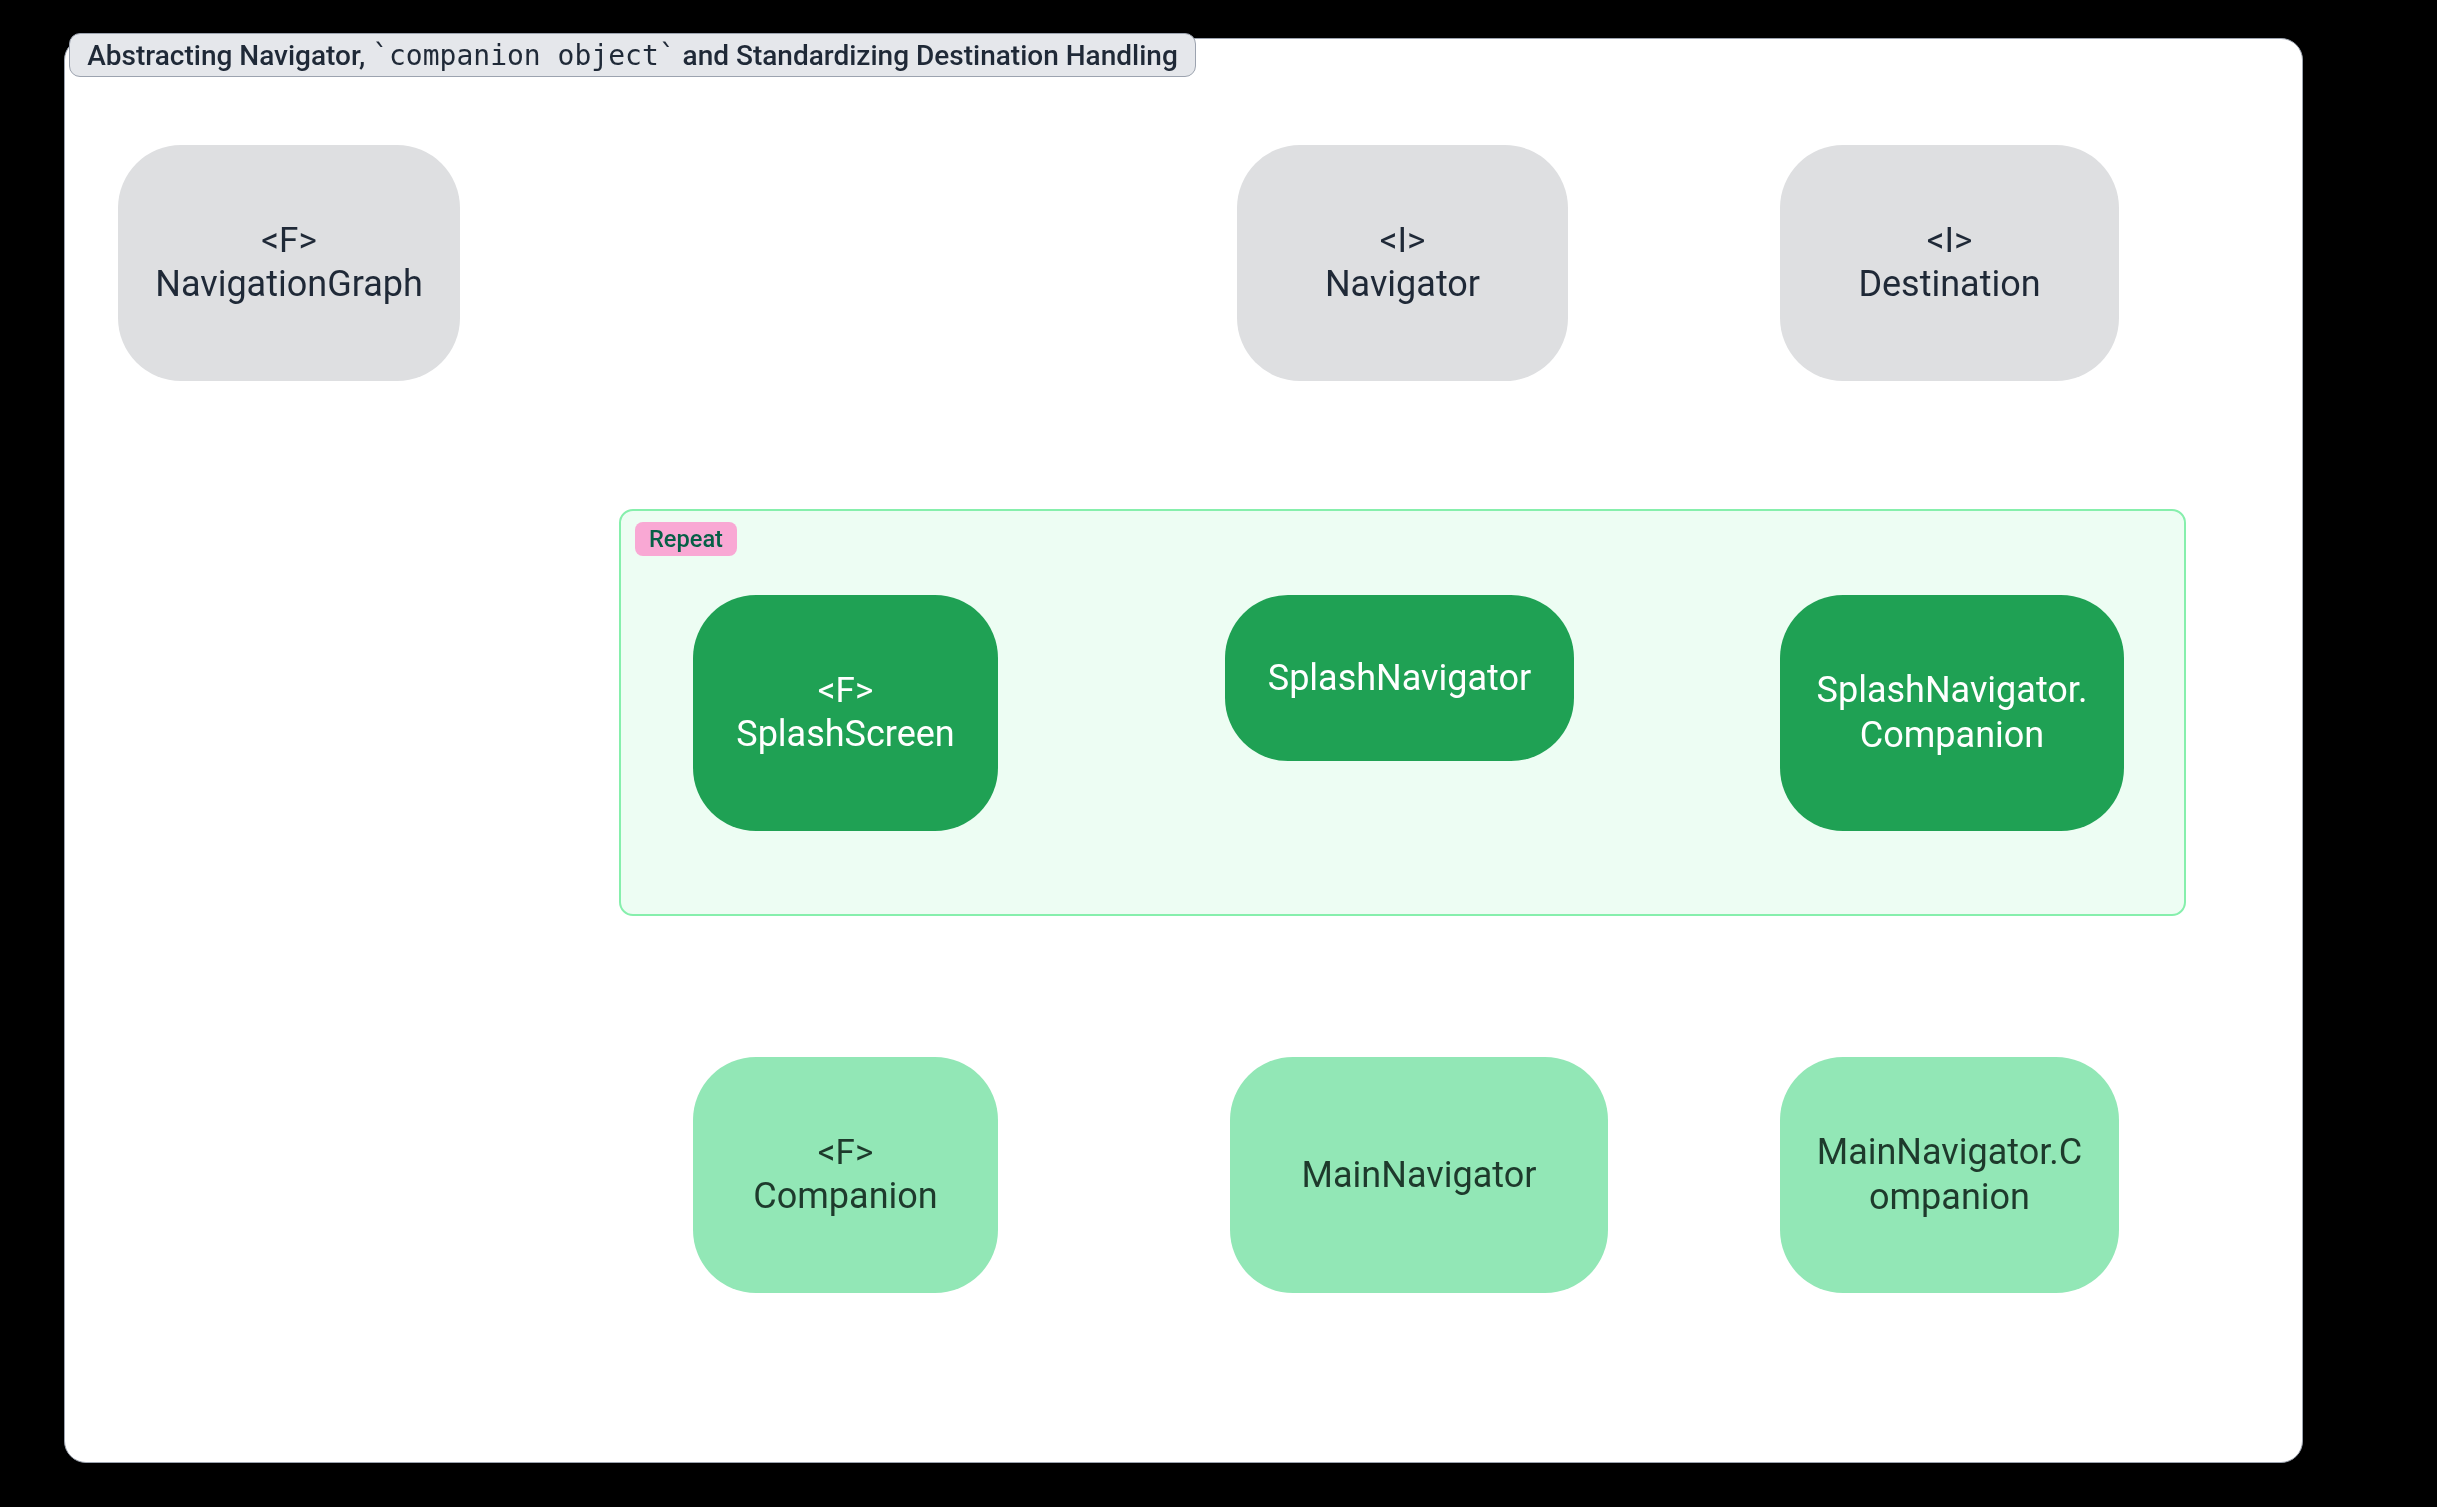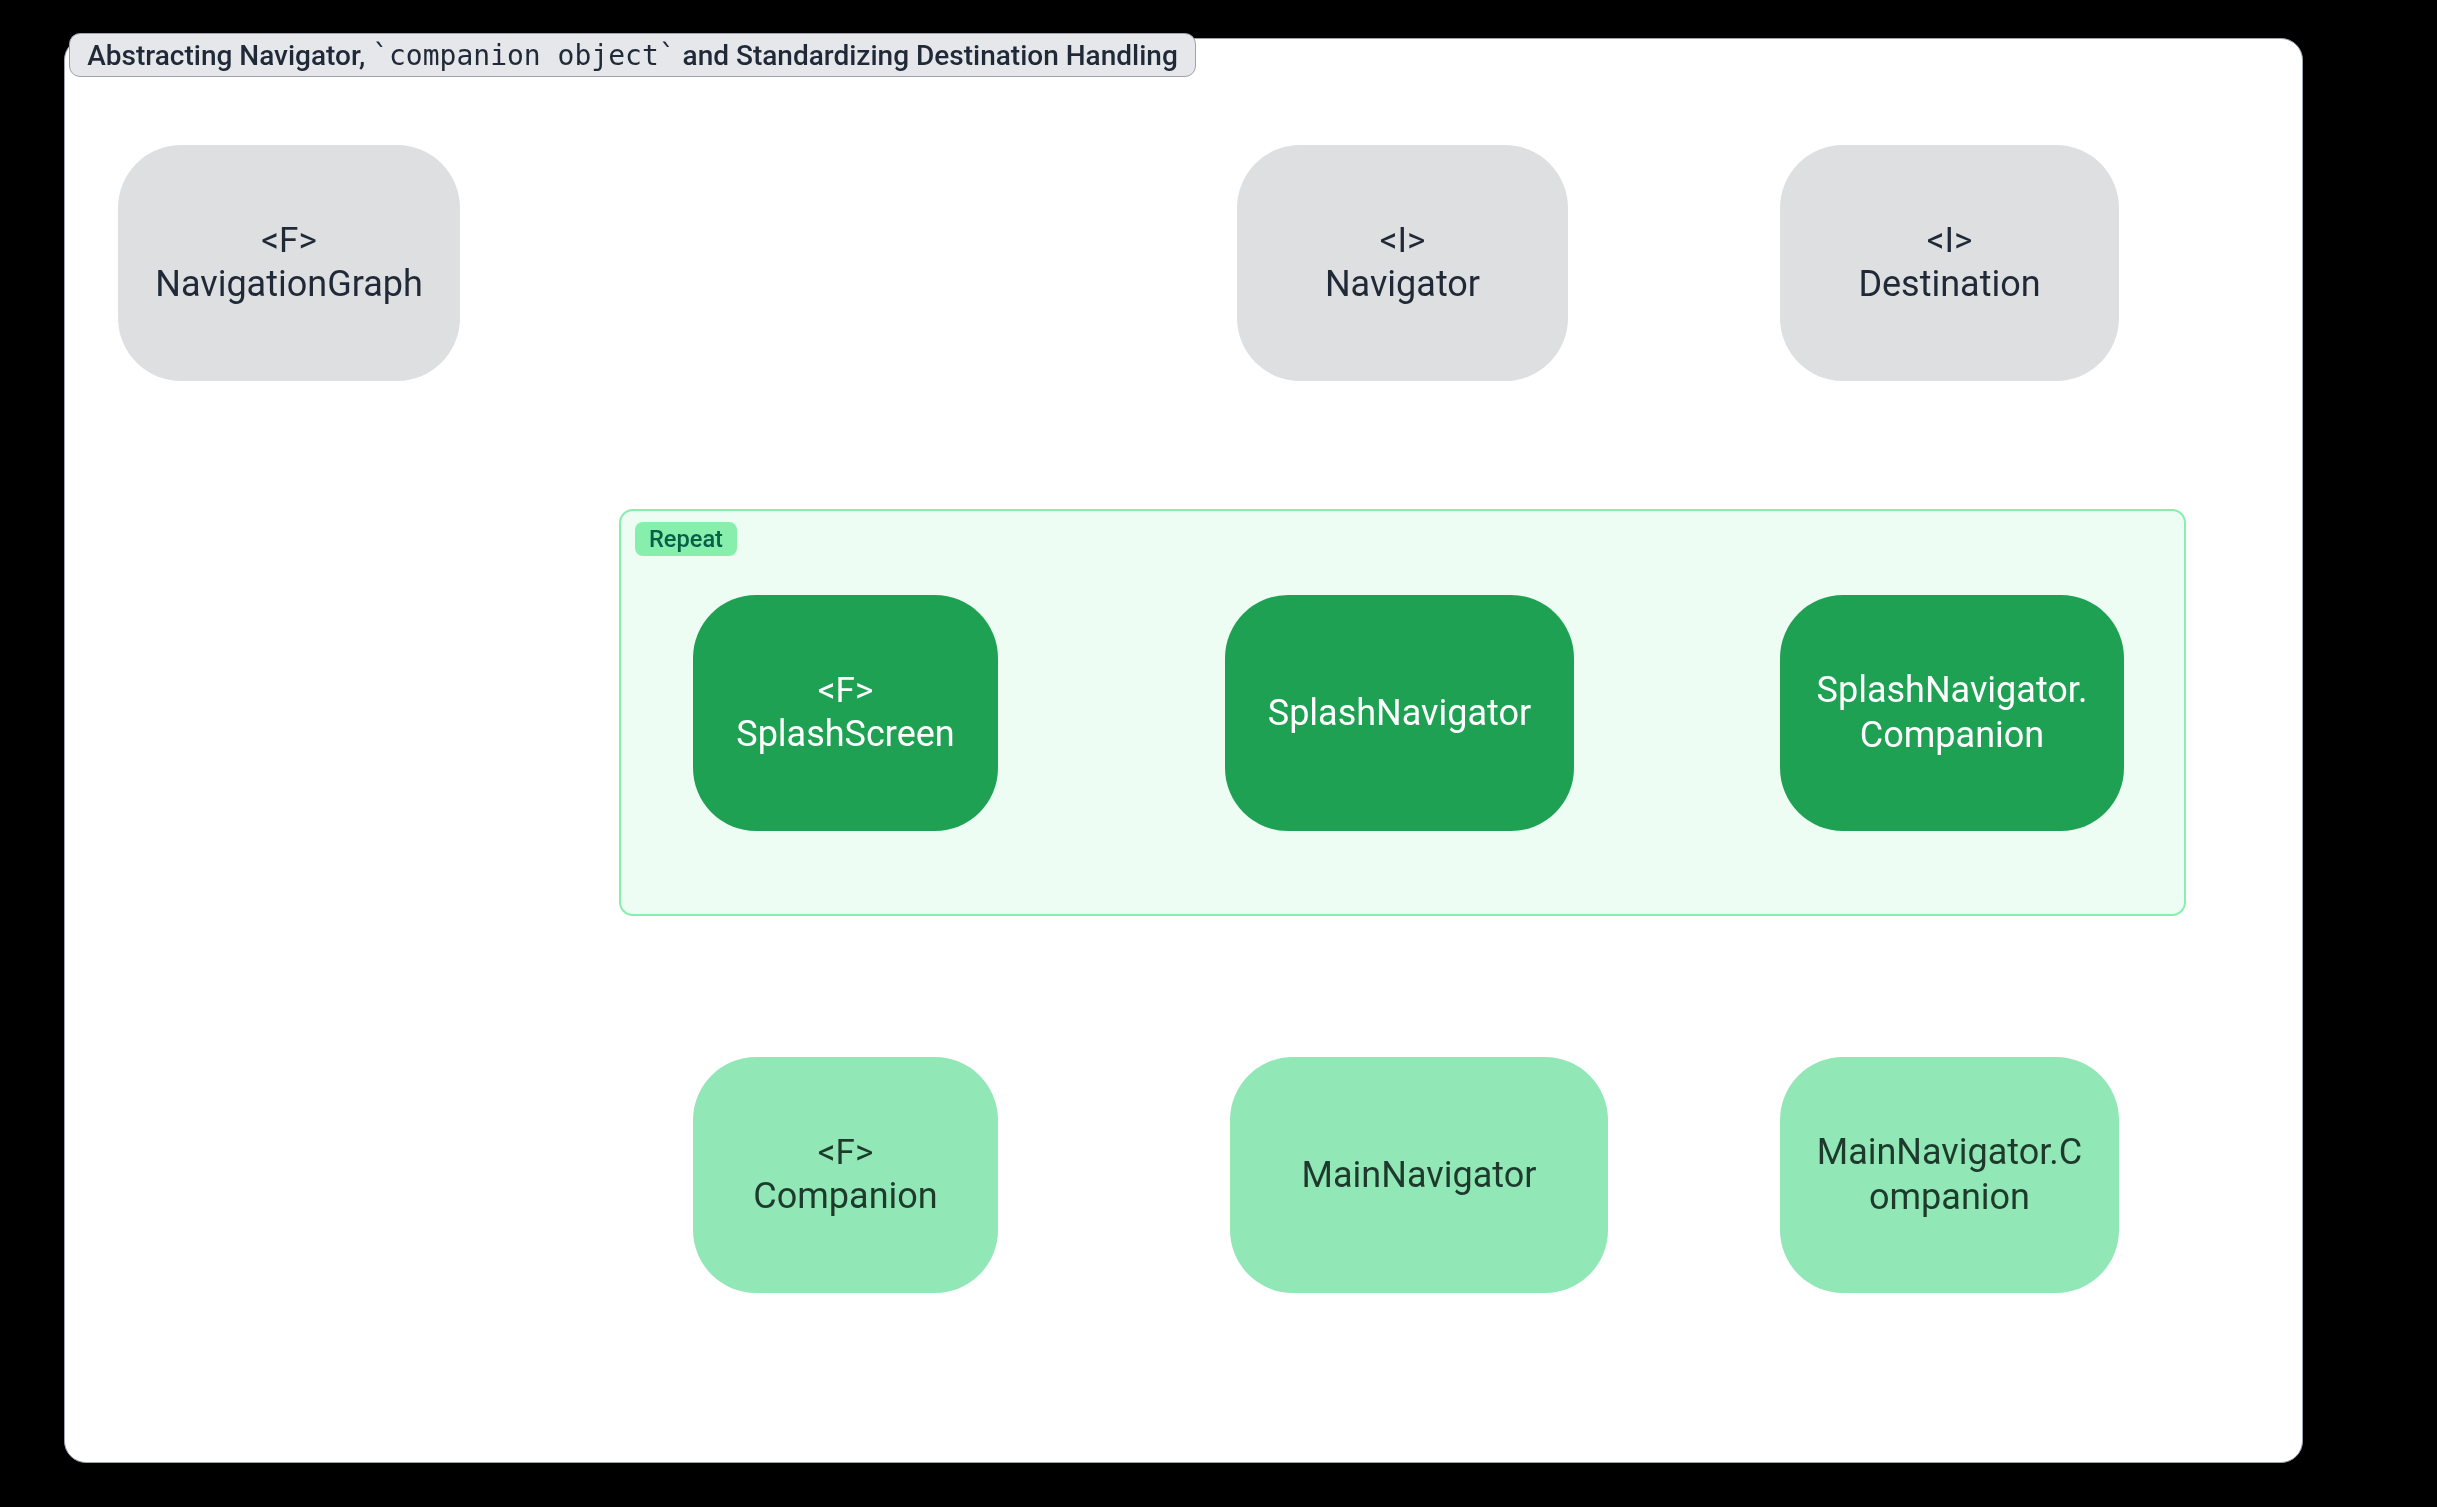--- a/index.html
+++ b/index.html
@@ -54,21 +54,21 @@
     position: absolute;
     background: #edfdf3;
     border: 2.4px solid #86efac;
     border-radius: 14px;
     z-index: 3;
   }
   .repeat-label {
     position: absolute;
     left: 14px;
     top: 11px;
-    background: #86efac;
+    background: #f9a8d4;
     color: #065f46;
     font-size: 23.6px;
     font-weight: 500;
     padding: 3.1px 14px;
     border-radius: 7.9px;
   }
   .node {
     position: absolute;
     display: flex;
     flex-direction: column;
@@ -165,21 +165,21 @@
   <div class="node gray-node" style="left:1780px; top:145px; width:339px; height:236px;">
     <span class="stereotype">&lt;I&gt;</span>
     <span>Destination</span>
   </div>
 
   <div class="node dark-green-node" style="left:693px; top:595px; width:305px; height:236px;">
     <span class="stereotype">&lt;F&gt;</span>
     <span>SplashScreen</span>
   </div>
 
-  <div class="node dark-green-node" style="left:1225px; top:595px; width:349px; height:236px;">
+  <div class="node dark-green-node" style="left:1225px; top:595px; width:349px; height:166px;">
     <span>SplashNavigator</span>
   </div>
 
   <div class="node dark-green-node" style="left:1780px; top:595px; width:344px; height:236px;">
     <span>SplashNavigator.</span>
     <span>Companion</span>
   </div>
 
   <div class="node light-green-node" style="left:693px; top:1057px; width:305px; height:236px;">
     <span class="stereotype">&lt;F&gt;</span>

